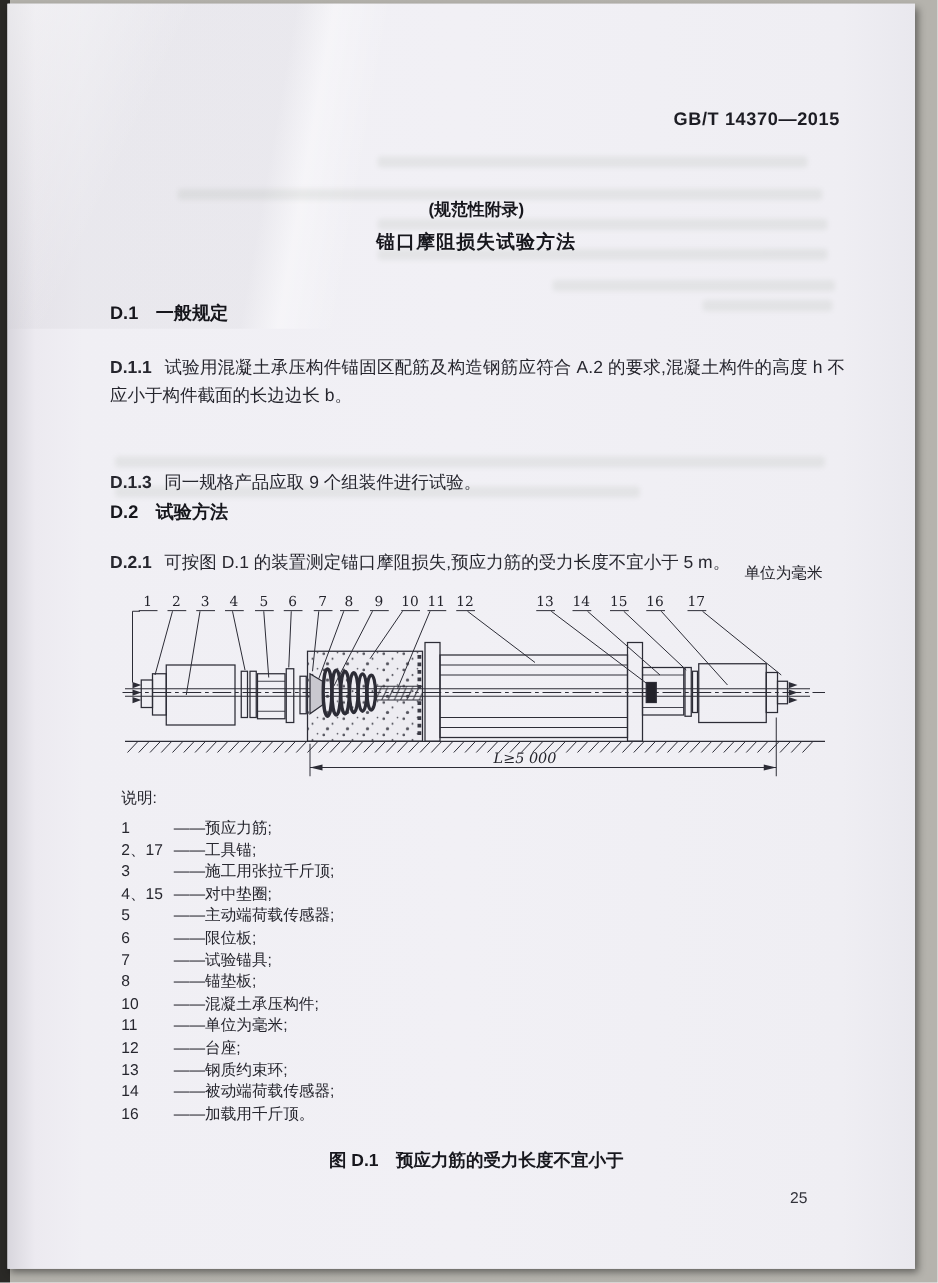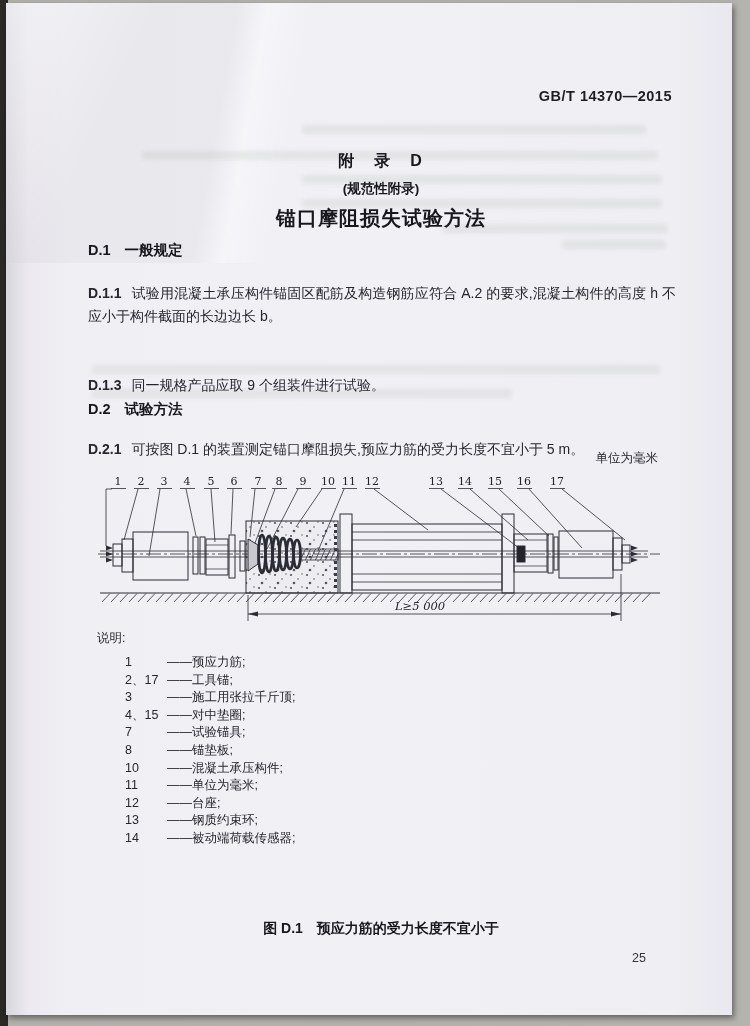--- a/index.html
+++ b/index.html
@@ -19,29 +19,29 @@
   .crease{position:absolute;left:0;top:0;width:100%;height:260px;pointer-events:none;
     background:
       linear-gradient(115deg,rgba(255,255,255,.5) 0%,rgba(255,255,255,0) 18%),
       linear-gradient(100deg,rgba(120,118,128,.06) 30%,rgba(255,255,255,.35) 34%,rgba(120,118,128,0) 40%);
   }
   .bleed{position:absolute;height:9px;background:#71806a;opacity:.10;filter:blur(2px);border-radius:3px;}
   .hdr{position:absolute;top:85px;right:60px;font-weight:bold;font-size:14.5px;letter-spacing:.5px;color:#1d1d24;}
   .titleblock{position:absolute;left:82px;top:148px;width:586px;text-align:center;color:#17171d;}
   .t1{font-size:16px;font-weight:bold;letter-spacing:2px;}
   .t2{font-size:13.5px;font-weight:bold;margin-top:8px;}
-  .t3{font-size:20px;font-weight:bold;margin-top:7px;letter-spacing:1px;}
+  .t3{font-size:15px;font-weight:bold;margin-top:7px;letter-spacing:1px;}
   .sechead{position:absolute;left:82px;font-weight:bold;font-size:14.5px;color:#16161c;}
   .sechead .sid{margin-right:14px;}
   .para{position:absolute;left:82px;width:588px;font-size:14px;line-height:23px;text-align:justify;color:#26262e;}
   .para .cid{font-weight:bold;margin-right:10px;}
   .units{position:absolute;top:447px;right:74px;font-size:12.5px;color:#26262e;}
   .legend{position:absolute;left:91px;top:627px;width:420px;font-size:12.5px;color:#26262e;}
   .legend .ltitle{margin-bottom:7px;}
-  .lrow{height:17.6px;line-height:17.6px;white-space:nowrap;margin-left:28px;}
+  .lrow{height:17.6px;line-height:17.6px;white-space:nowrap;}
   .lkey{display:inline-block;width:42px;}
   .caption{position:absolute;left:82px;top:917px;width:586px;text-align:center;font-weight:bold;font-size:14px;color:#17171d;}
   .pageno{position:absolute;left:626px;top:948px;font-size:12.5px;color:#33333b;}
   svg text{font-family:"DejaVu Serif","Liberation Serif",serif;}
 </style>
 </head>
 <body>
 
 <div class="paper">
   <div class="crease"></div>
@@ -51,21 +51,20 @@
   <div class="bleed" style="left:296px;top:172px;width:360px"></div>
   <div class="bleed" style="left:296px;top:196px;width:360px"></div>
   <div class="bleed" style="left:436px;top:221px;width:226px"></div>
   <div class="bleed" style="left:556px;top:237px;width:104px"></div>
   <div class="bleed" style="left:86px;top:362px;width:568px"></div>
   <div class="bleed" style="left:86px;top:386px;width:420px"></div>
 
   <div class="hdr">GB/T 14370—2015</div>
 
   <div class="titleblock">
-    <div class="t1">附　录　D</div>
     <div class="t2">(规范性附录)</div>
     <div class="t3">锚口摩阻损失试验方法</div>
   </div>
 
   <div class="sechead" style="top:238px">
     <span class="sid">D.1</span><span>一般规定</span>
   </div>
 
   <div class="para" style="top:279px">
     <span class="cid">D.1.1</span><span>试验用混凝土承压构件锚固区配筋及构造钢筋应符合 A.2 的要求,混凝土构件的高度 h 不应小于构件截面的长边边长 b。</span>
@@ -309,25 +308,28 @@
     <text x="420" y="610" font-size="11.5" text-anchor="middle" fill="#23232b" font-style="italic">L≥5 000</text>
   </svg>
 
   <div class="legend">
     <div class="ltitle">说明:</div>
     <div id="legend-list">
         <div class="lrow"><span class="lkey">1</span><span>——预应力筋;</span></div>
         <div class="lrow"><span class="lkey">2、17</span><span>——工具锚;</span></div>
         <div class="lrow"><span class="lkey">3</span><span>——施工用张拉千斤顶;</span></div>
         <div class="lrow"><span class="lkey">4、15</span><span>——对中垫圈;</span></div>
+        <div class="lrow"><span class="lkey">5</span><span>——主动端荷载传感器;</span></div>
+        <div class="lrow"><span class="lkey">6</span><span>——限位板;</span></div>
         <div class="lrow"><span class="lkey">7</span><span>——试验锚具;</span></div>
         <div class="lrow"><span class="lkey">8</span><span>——锚垫板;</span></div>
         <div class="lrow"><span class="lkey">10</span><span>——混凝土承压构件;</span></div>
         <div class="lrow"><span class="lkey">11</span><span>——单位为毫米;</span></div>
         <div class="lrow"><span class="lkey">12</span><span>——台座;</span></div>
         <div class="lrow"><span class="lkey">13</span><span>——钢质约束环;</span></div>
         <div class="lrow"><span class="lkey">14</span><span>——被动端荷载传感器;</span></div>
+        <div class="lrow"><span class="lkey">16</span><span>——加载用千斤顶。</span></div>
       </div>
   </div>
 
   <div class="caption">图 D.1　预应力筋的受力长度不宜小于</div>
   <div class="pageno">25</div>
 </div>
 
 </body></html>

